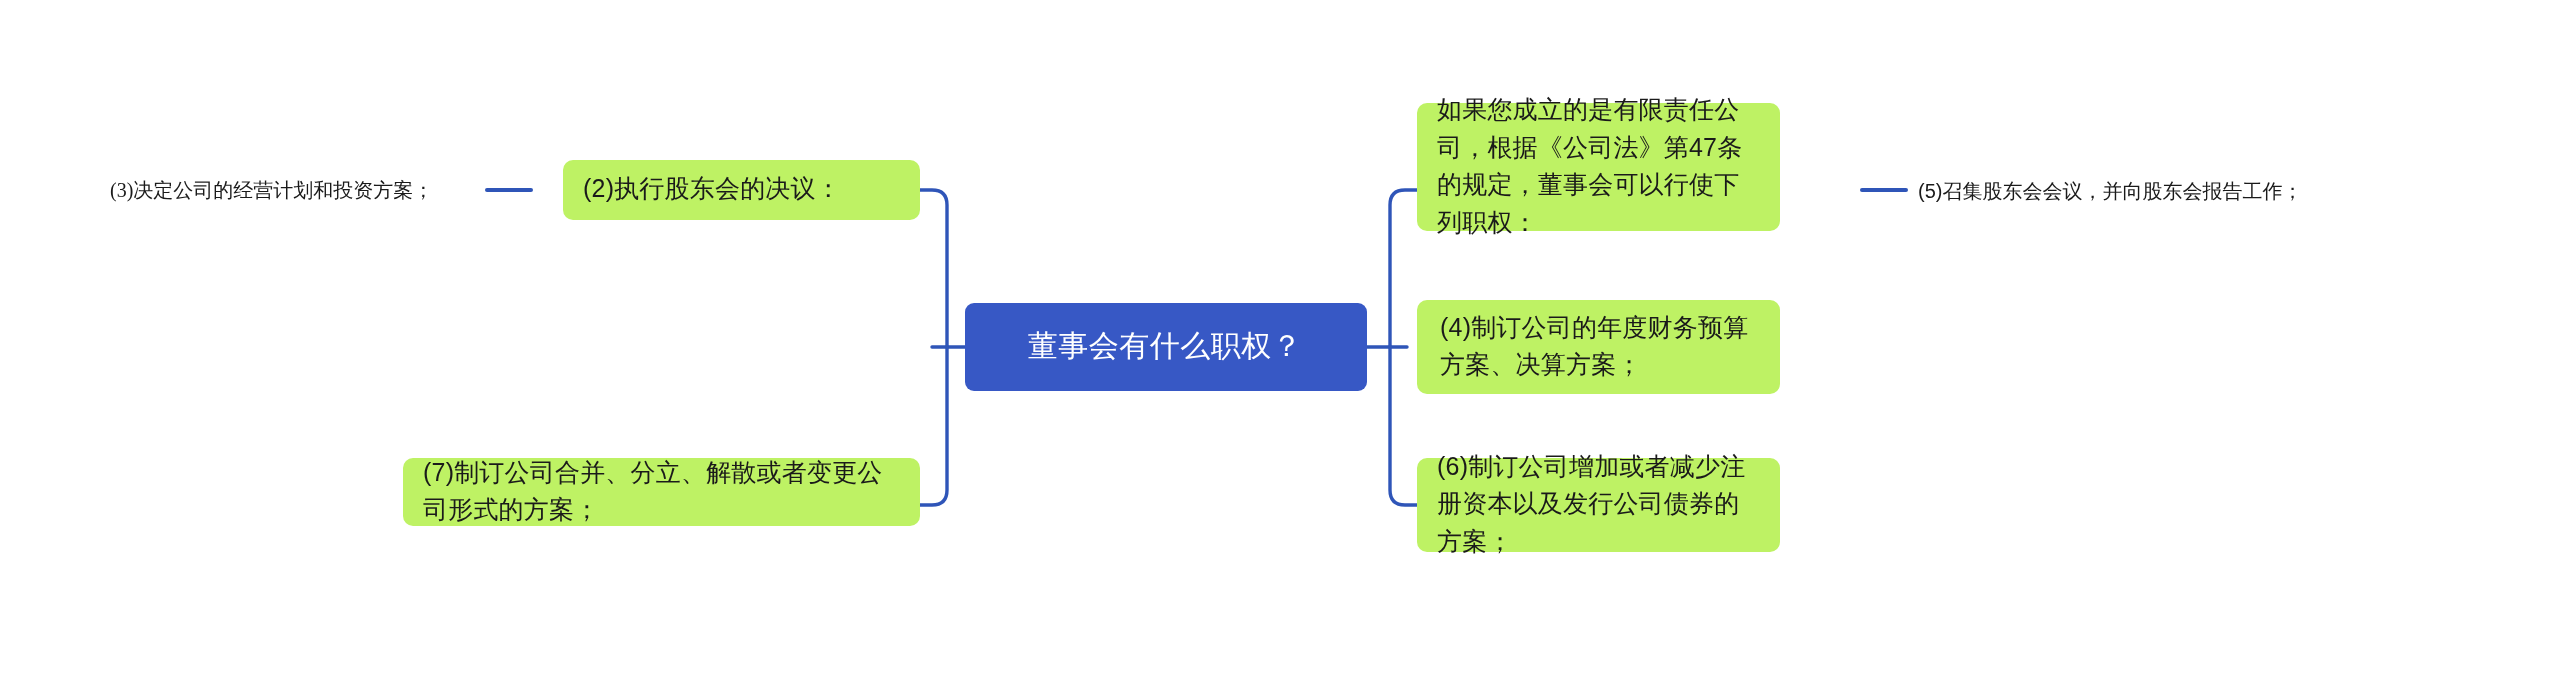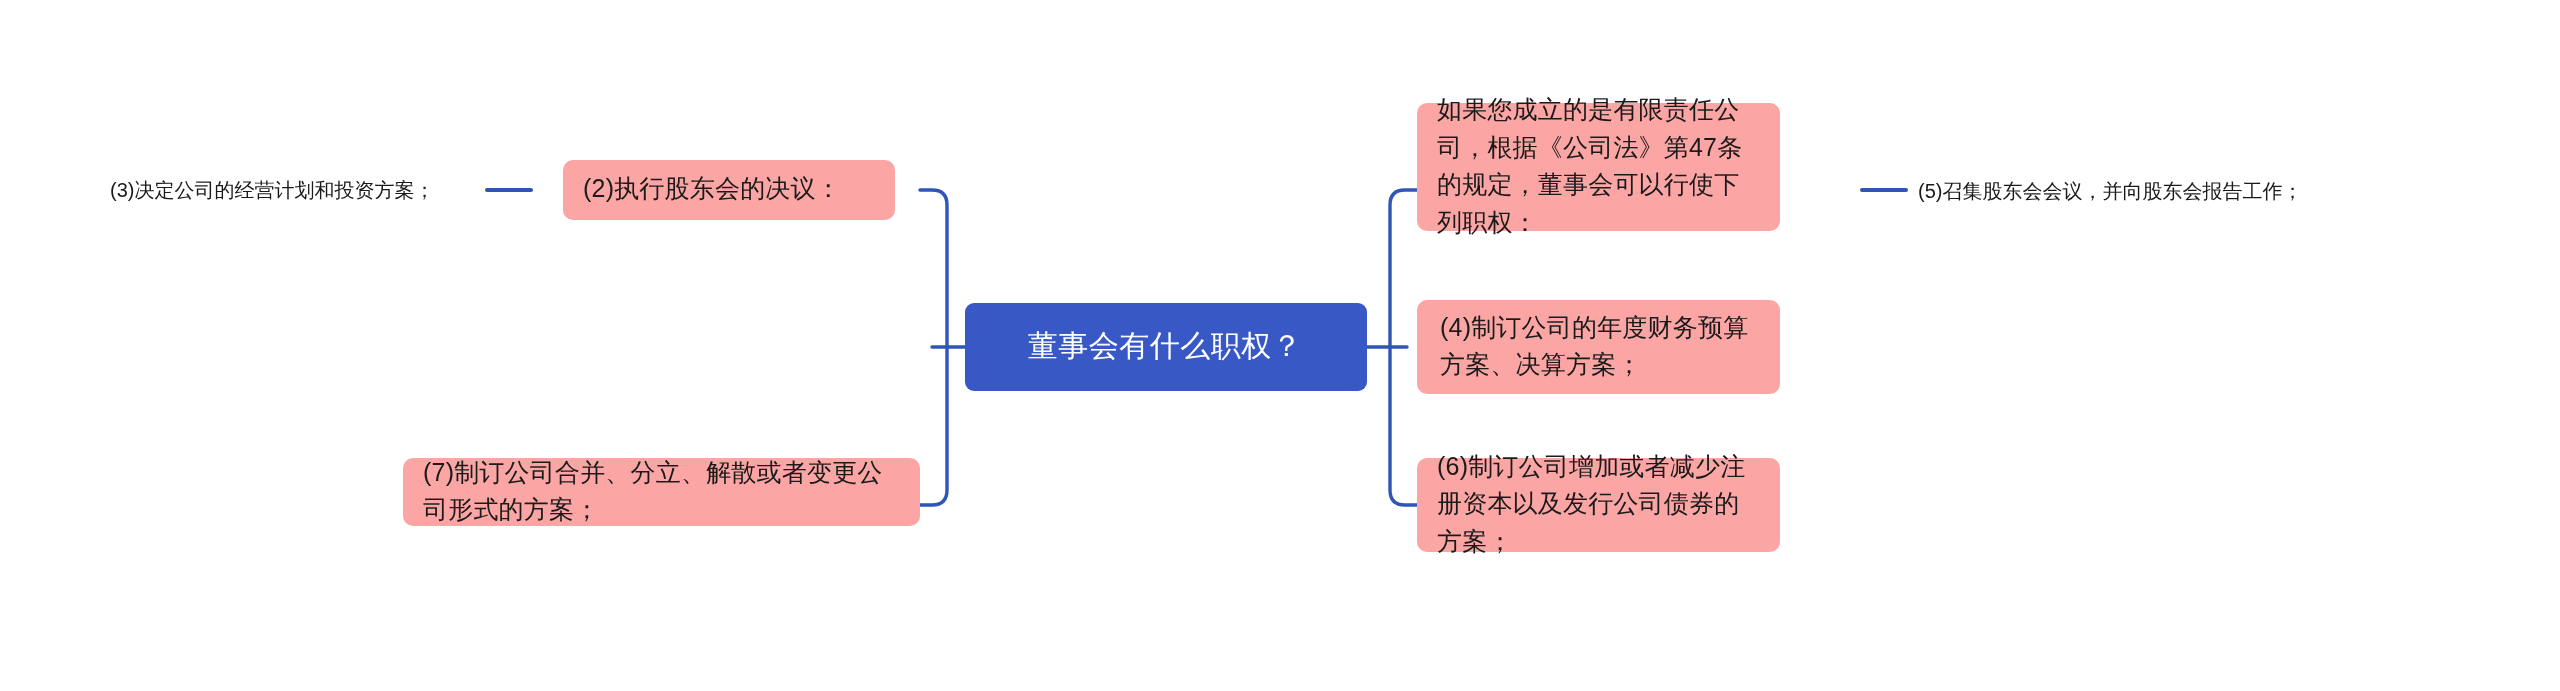--- a/index.html
+++ b/index.html
@@ -23,21 +23,21 @@
     height: 691px;
     pointer-events: none;
   }
   .node {
     position: absolute;
     border-radius: 10px;
     display: flex;
     align-items: center;
   }
   .node-box {
-    background: #fca5a5;
+    background: #bef264;
     color: #1a1a1a;
     padding: 14px 20px 16px 20px;
     font-size: 25px;
     line-height: 1.5;
     letter-spacing: 0.2px;
   }
   .node-root {
     background: #3758c5;
     color: #ffffff;
     border-radius: 9px;
@@ -81,25 +81,25 @@
       <path d="M 1390 347 L 1390 490 Q 1390 505 1405 505 L 1417 505"></path>
 
       <path d="M 1862 190 L 1906 190" stroke-width="4"></path>
     </g>
   </svg>
 
   <div class="node node-root" style="left:965px; top:303px; width:402px; height:88px;padding-left:24px;">
     <span class="node-text">董事会有什么职权？</span>
   </div>
 
-  <div class="node node-box" style="left:563px; top:160px; width:332px; height:60px;text-align:right;">
+  <div class="node node-box" style="left:563px; top:160px; width:357px; height:60px;text-align:right;">
     <span class="node-text">(2)执行股东会的决议：</span>
   </div>
 
-  <div class="node node-leaf" style="left:110px; top:174px; width:380px; height:32px;">
+  <div class="node node-leaf" style="left:110px; top:174px; width:380px; height:32px;font-family:Liberation Serif, serif;">
     <span class="node-text">(3)决定公司的经营计划和投资方案；</span>
   </div>
 
 
   <div class="node node-box" style="left:403px; top:458px; width:517px; height:68px;">
     <span class="node-text">(7)制订公司合并、分立、解散或者变更公司形式的方案；</span>
   </div>
 
   <div class="node node-box" style="left:1417px; top:103px; width:363px; height:128px;">
     <span class="node-text">如果您成立的是有限责任公司，根据《公司法》第47条的规定，董事会可以行使下列职权：</span>

